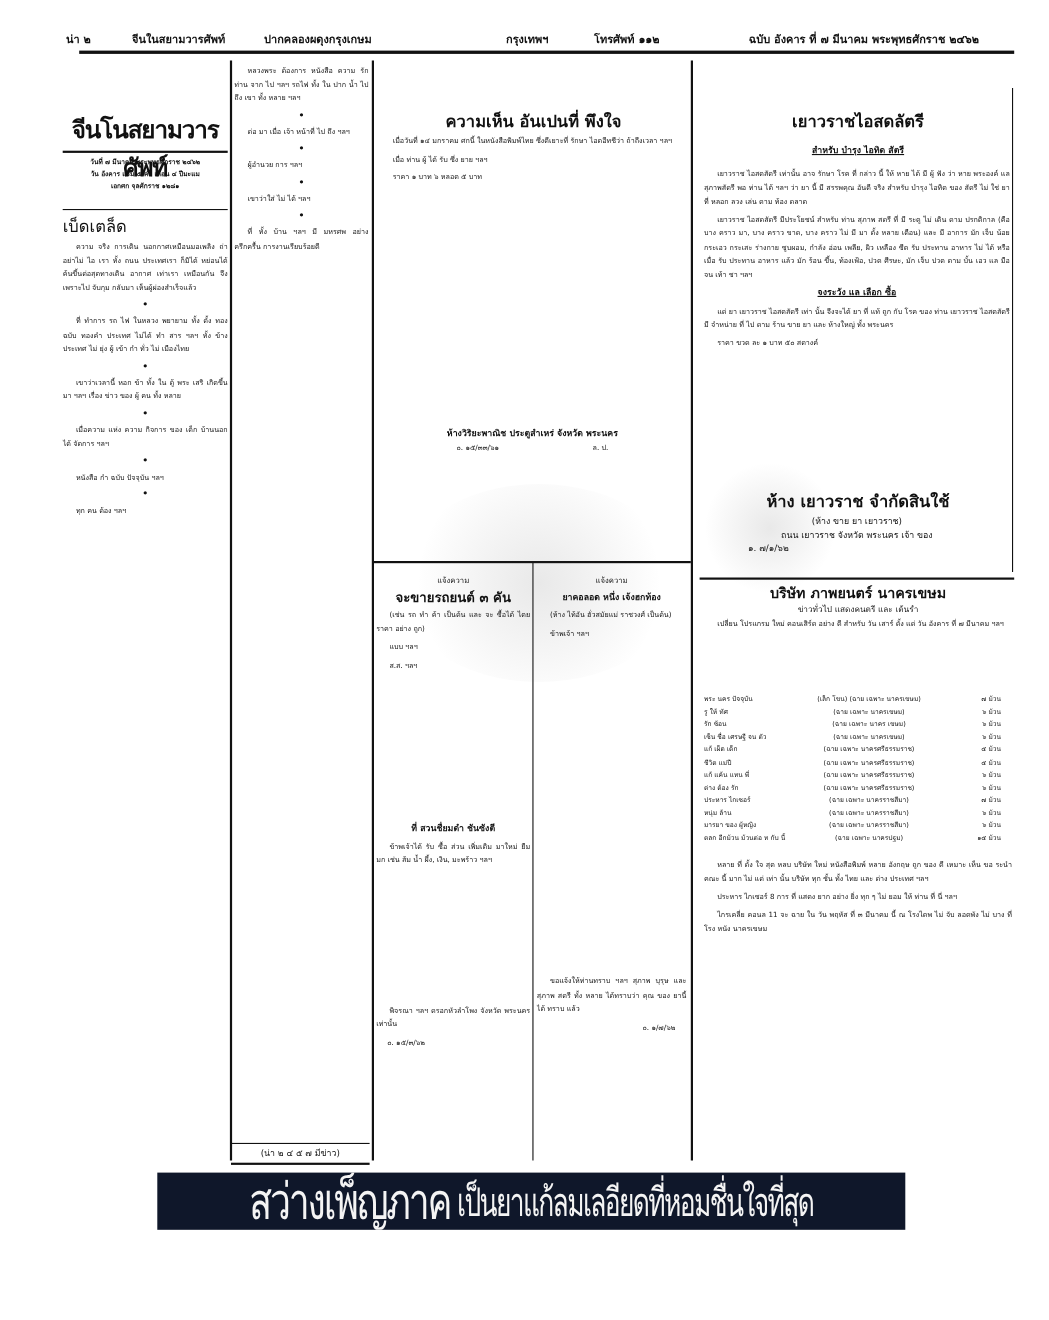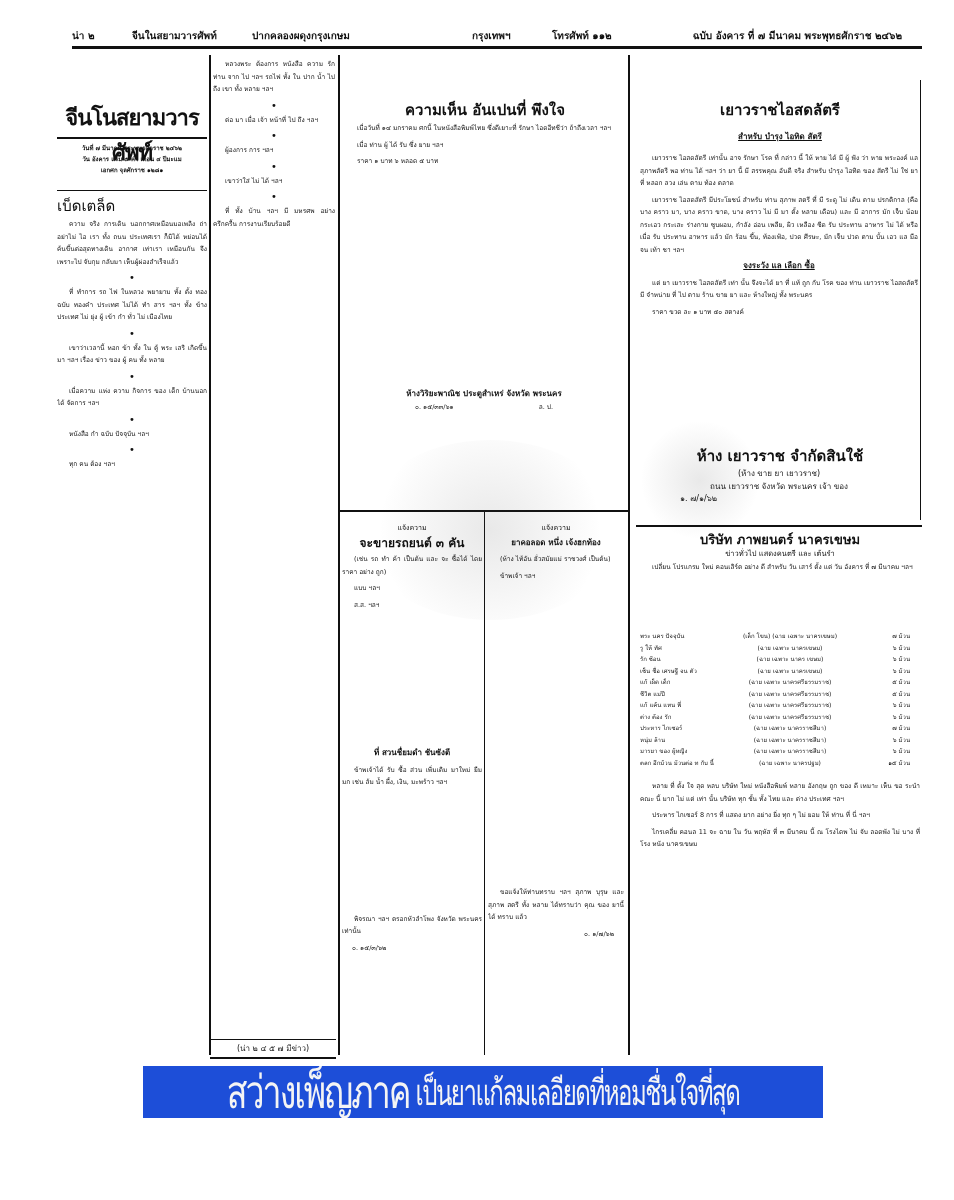--- a/index.html
+++ b/index.html
@@ -4,21 +4,21 @@
 <style>
   html, body { margin: 0; padding: 0; background: #ffffff; }
   body {
     width: 954px; height: 1200px; position: relative; overflow: hidden;
     font-family: "DejaVu Sans", sans-serif; color: #111;
   }
   .page { position: absolute; left: 0; top: 0; width: 954px; height: 1200px; }
 
   
   .masthead-line {
-    position: absolute; left: 72px; top: 25px; width: 850px; height: 20px;
+    position: absolute; left: 60px; top: 25px; width: 850px; height: 20px;
     font-size: 10px; font-weight: bold; display: flex; align-items: center;
   }
   .masthead-line .pg { width: 60px; }
   .masthead-line .pub { width: 120px; }
   .masthead-line .place { width: 220px; }
   .masthead-line .tel { width: 80px; }
   .masthead-line .date { margin-left: auto; margin-right: 20px; }
   .header-rule {
     position: absolute; left: 72px; top: 46px; width: 850px; height: 3px;
     background: #111;
@@ -72,21 +72,21 @@
   .sign { font-size: 6.5px; display: flex; justify-content: space-between; padding: 0 10px; }
 
   .film-list { position: absolute; left: 640px; top: 630px; width: 280px; font-size: 6px; line-height: 11.5px; }
   .film-row { display: flex; }
   .film-row .t { width: 80px; }
   .film-row .d { width: 140px; text-align: center; }
   .film-row .r { width: 50px; text-align: right; }
 
   .ad-banner {
     position: absolute; left: 143px; top: 1066px; width: 680px; height: 52px;
-    background: #1d4ed8; color: #f4f4f4; display: flex; align-items: center; justify-content: center;
+    background: #0f172a; color: #f4f4f4; display: flex; align-items: center; justify-content: center;
     font-family: "DejaVu Sans", sans-serif; overflow: hidden; white-space: nowrap;
   }
   .ad-banner .big { font-size: 34px; letter-spacing: -2px; transform: scaleY(1.35); display: inline-block; }
   .ad-banner .small { font-size: 24px; letter-spacing: -1.5px; transform: scaleY(1.5); display: inline-block; margin-left: 6px; }
 
   .continued {
     position: absolute; left: 210px; top: 1039px; width: 126px; text-align: center;
     font-size: 8px; border-top: 1px solid #111; border-bottom: 2px solid #111; padding: 2px 0;
   }
   .hrule { position: absolute; background: #111; height: 2px; }
@@ -136,21 +136,21 @@
     <p>หนังสือ กำ ฉบับ ปัจจุบัน ฯลฯ</p>
     <div class="dot-sep">•</div>
     <p>ทุก คน ต้อง ฯลฯ</p>
   </div>
 
   <div class="col" style="left:213px; top:58px; width:122px; height:975px;">
     <p>หลวงพระ ต้องการ หนังสือ ความ รัก ท่าน จาก ไป ฯลฯ รถไฟ ทั้ง ใน ปาก น้ำ ไป ถึง เขา ทั้ง หลาย ฯลฯ</p>
     <div class="dot-sep">•</div>
     <p>ต่อ มา เมื่อ เจ้า หน้าที่ ไป ถึง ฯลฯ</p>
     <div class="dot-sep">•</div>
-    <p>ผู้องการ การ ฯลฯ</p>
+    <p>ผู้อำนวย การ ฯลฯ</p>
     <div class="dot-sep">•</div>
     <p>เขาว่าใส่ ไม่ ได้ ฯลฯ</p>
     <div class="dot-sep">•</div>
     <p>ที่ ทั้ง บ้าน ฯลฯ มี มหรศพ อย่าง ครึกครื้น การงานเรียบร้อยดี</p>
   </div>
   <div class="continued">(น่า ๒ ๔ ๕ ๗ มีข่าว)</div>
 
   <div class="center-title">ความเห็น อันเปนที่ พึงใจ</div>
   <div class="col" style="left:345px; top:122px; width:278px; height:260px;">
     <p>เมื่อวันที่ ๑๔ มกราคม ศกนี้ ในหนังสือพิมพ์ไทย ซึ่งดีเยาะที่ รักษา ไอดอีทชีว่า ถ้าถึงเวลา ฯลฯ</p>

